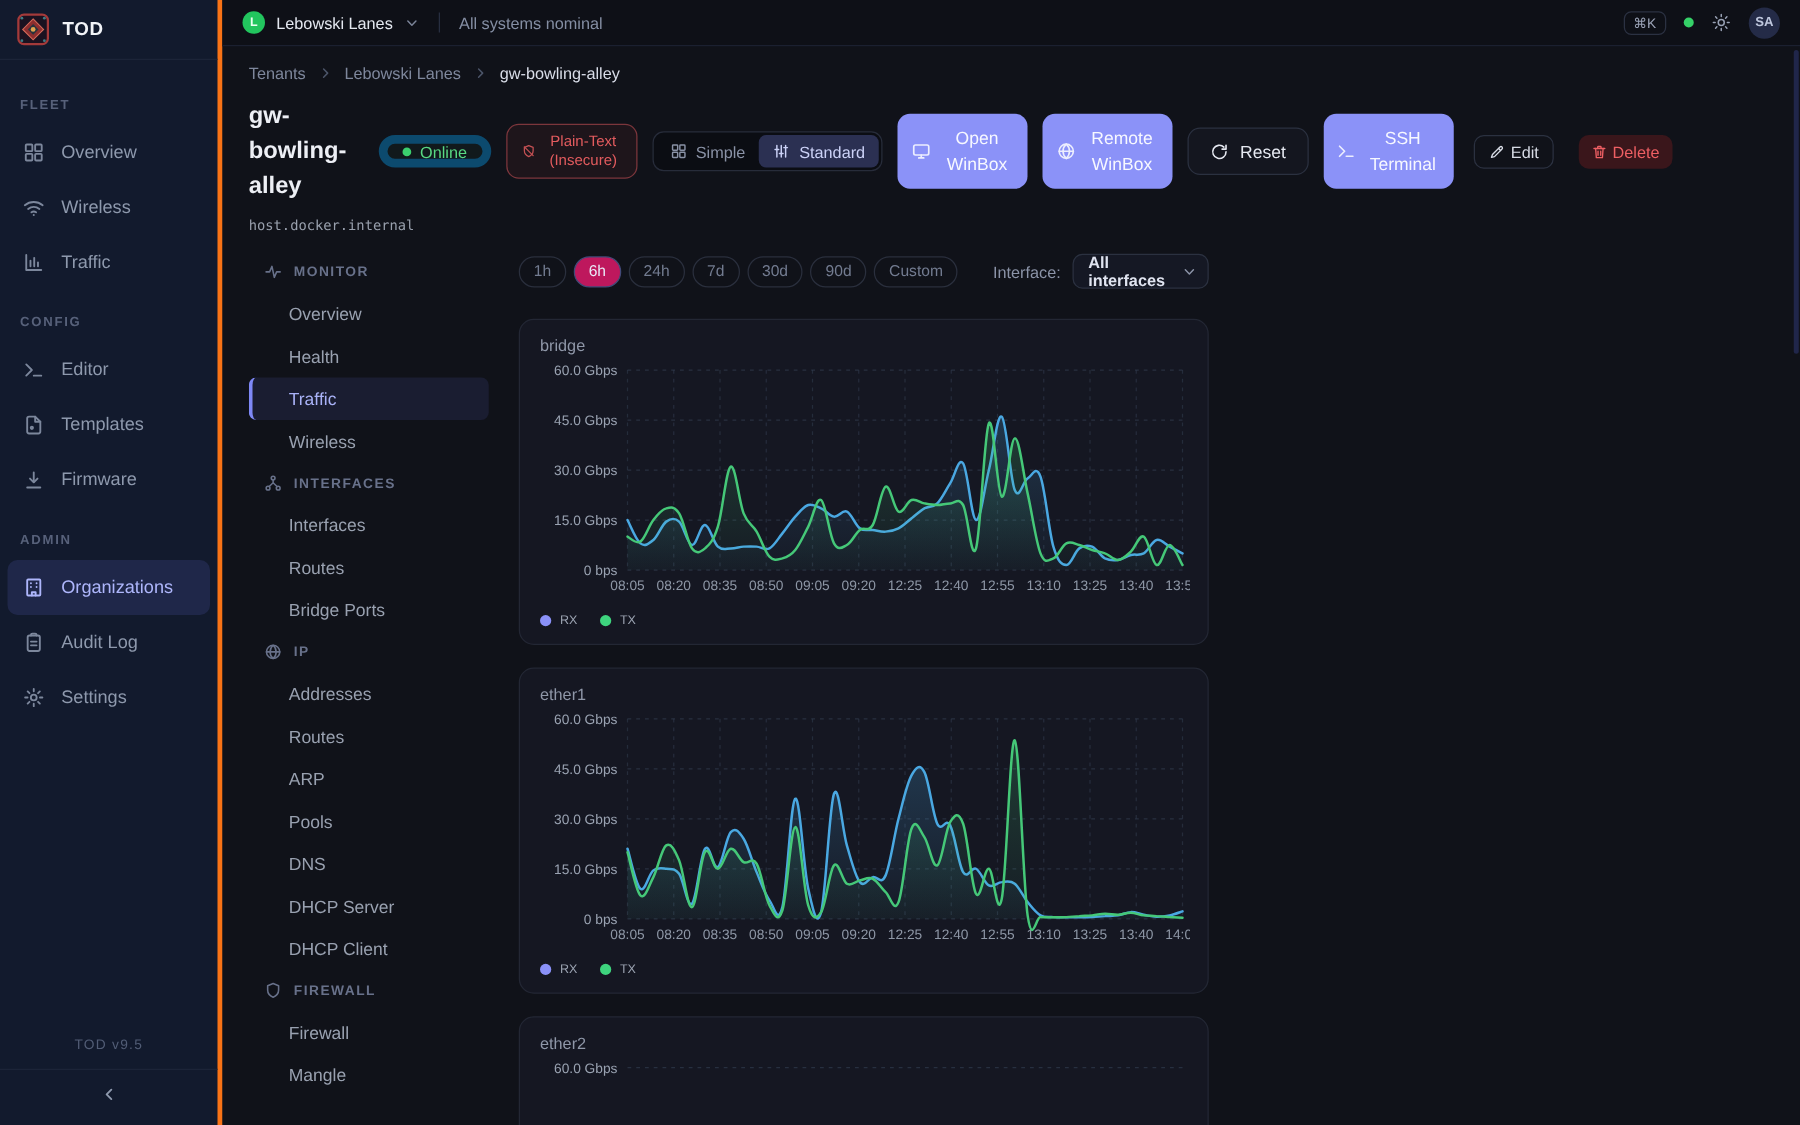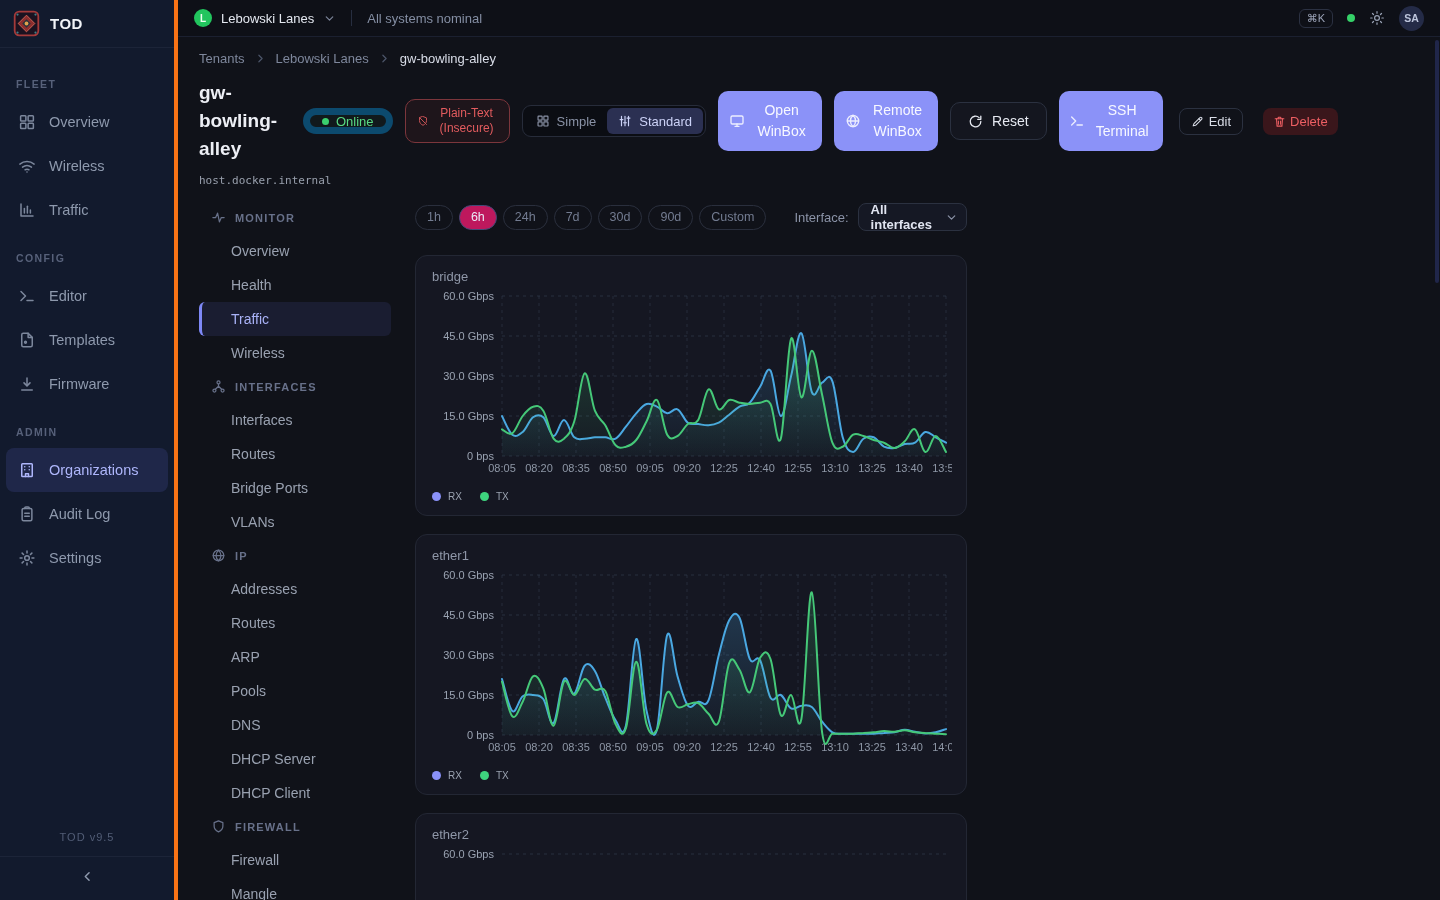--- a/index.html
+++ b/index.html
@@ -416,21 +416,20 @@
                   <circle cx="5.5" cy="18.5" r="2.4"></circle>
                   <circle cx="18.5" cy="18.5" r="2.4"></circle>
                   <path d="M12 8v3.5M12 11.5l-5 4.8M12 11.5l5 4.8"></path>
                 </svg>
               </span>
               <span class="snlabel">INTERFACES</span>
             </div>
             <div class="sn-item">Interfaces</div>
             <div class="sn-item">Routes</div>
             <div class="sn-item">Bridge Ports</div>
-            <div class="sn-item">VLANs</div>
             <div class="sn-section">
               <span class="snicon">
                 <svg viewBox="0 0 24 24" fill="none" stroke="currentColor" stroke-width="2" stroke-linecap="round" stroke-linejoin="round">
                   <circle cx="12" cy="12" r="8.5"></circle>
                   <path d="M3.5 12h17"></path>
                   <path d="M12 3.5c2.6 2.3 3.9 5.2 3.9 8.5s-1.3 6.2-3.9 8.5c-2.6-2.3-3.9-5.2-3.9-8.5S9.4 5.8 12 3.5z"></path>
                 </svg>
               </span>
               <span class="snlabel">IP</span>
             </div>

